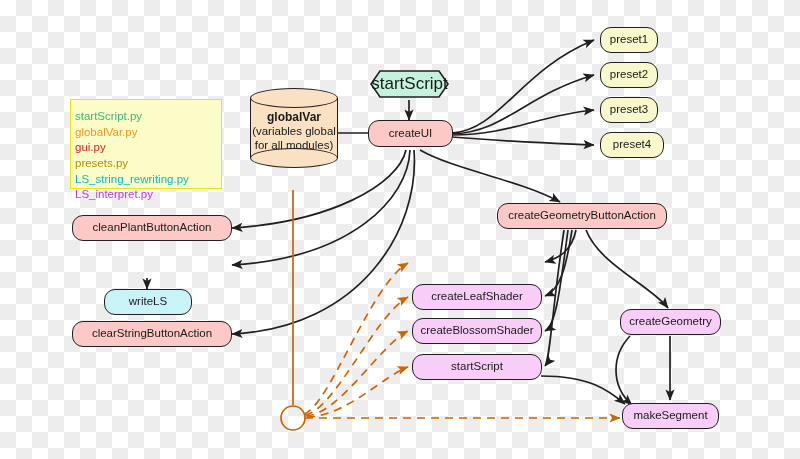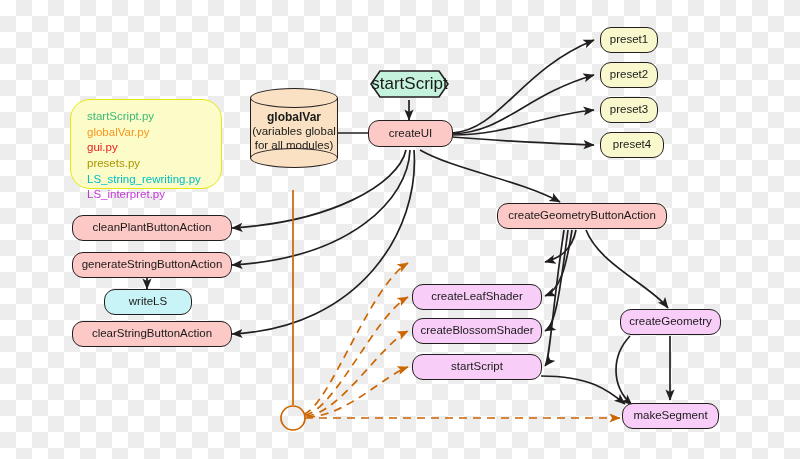--- a/index.html
+++ b/index.html
@@ -48,22 +48,22 @@
   }
   .node.pink   { background: #fcc9c6; }
   .node.violet { background: #f8cdf8; }
   .node.cyan   { background: #c9f4f7; }
   .node.yellow { background: #f8f8cc; }
   .legend {
     position: absolute;
     box-sizing: border-box;
     background: #fcfcc8;
     border: 1.6px solid #e8e80c;
-    border-radius: 20px;
-    padding: 9px 10px 8px 16px;
+    border-radius: 0;
+    padding: 9px 10px 8px 4px;
     z-index: 3;
   }
   .legend-line {
     font-size: 11.5px;
     line-height: 1.36;
     white-space: nowrap;
   }
   .cyl {
     position: absolute;
     z-index: 3;
@@ -220,23 +220,20 @@
   <div class="node yellow" style="left:600px; top:97px; width:58px; height:26px;">
     <span>preset3</span>
   </div>
   <div class="node yellow" style="left:600px; top:132px; width:64px; height:26px;">
     <span>preset4</span>
   </div>
 
   <div class="node pink" style="left:72px; top:215px; width:160px; height:26px;">
     <span>cleanPlantButtonAction</span>
   </div>
-  <div class="node pink" style="left:72px; top:252px; width:160px; height:26px;">
-    <span>generateStringButtonAction</span>
-  </div>
   <div class="node cyan" style="left:104px; top:289px; width:88px; height:26px;">
     <span>writeLS</span>
   </div>
   <div class="node pink" style="left:72px; top:321px; width:160px; height:26px;">
     <span>clearStringButtonAction</span>
   </div>
 
   <div class="node pink" style="left:497px; top:203px; width:170px; height:26px;">
     <span>createGeometryButtonAction</span>
   </div>

